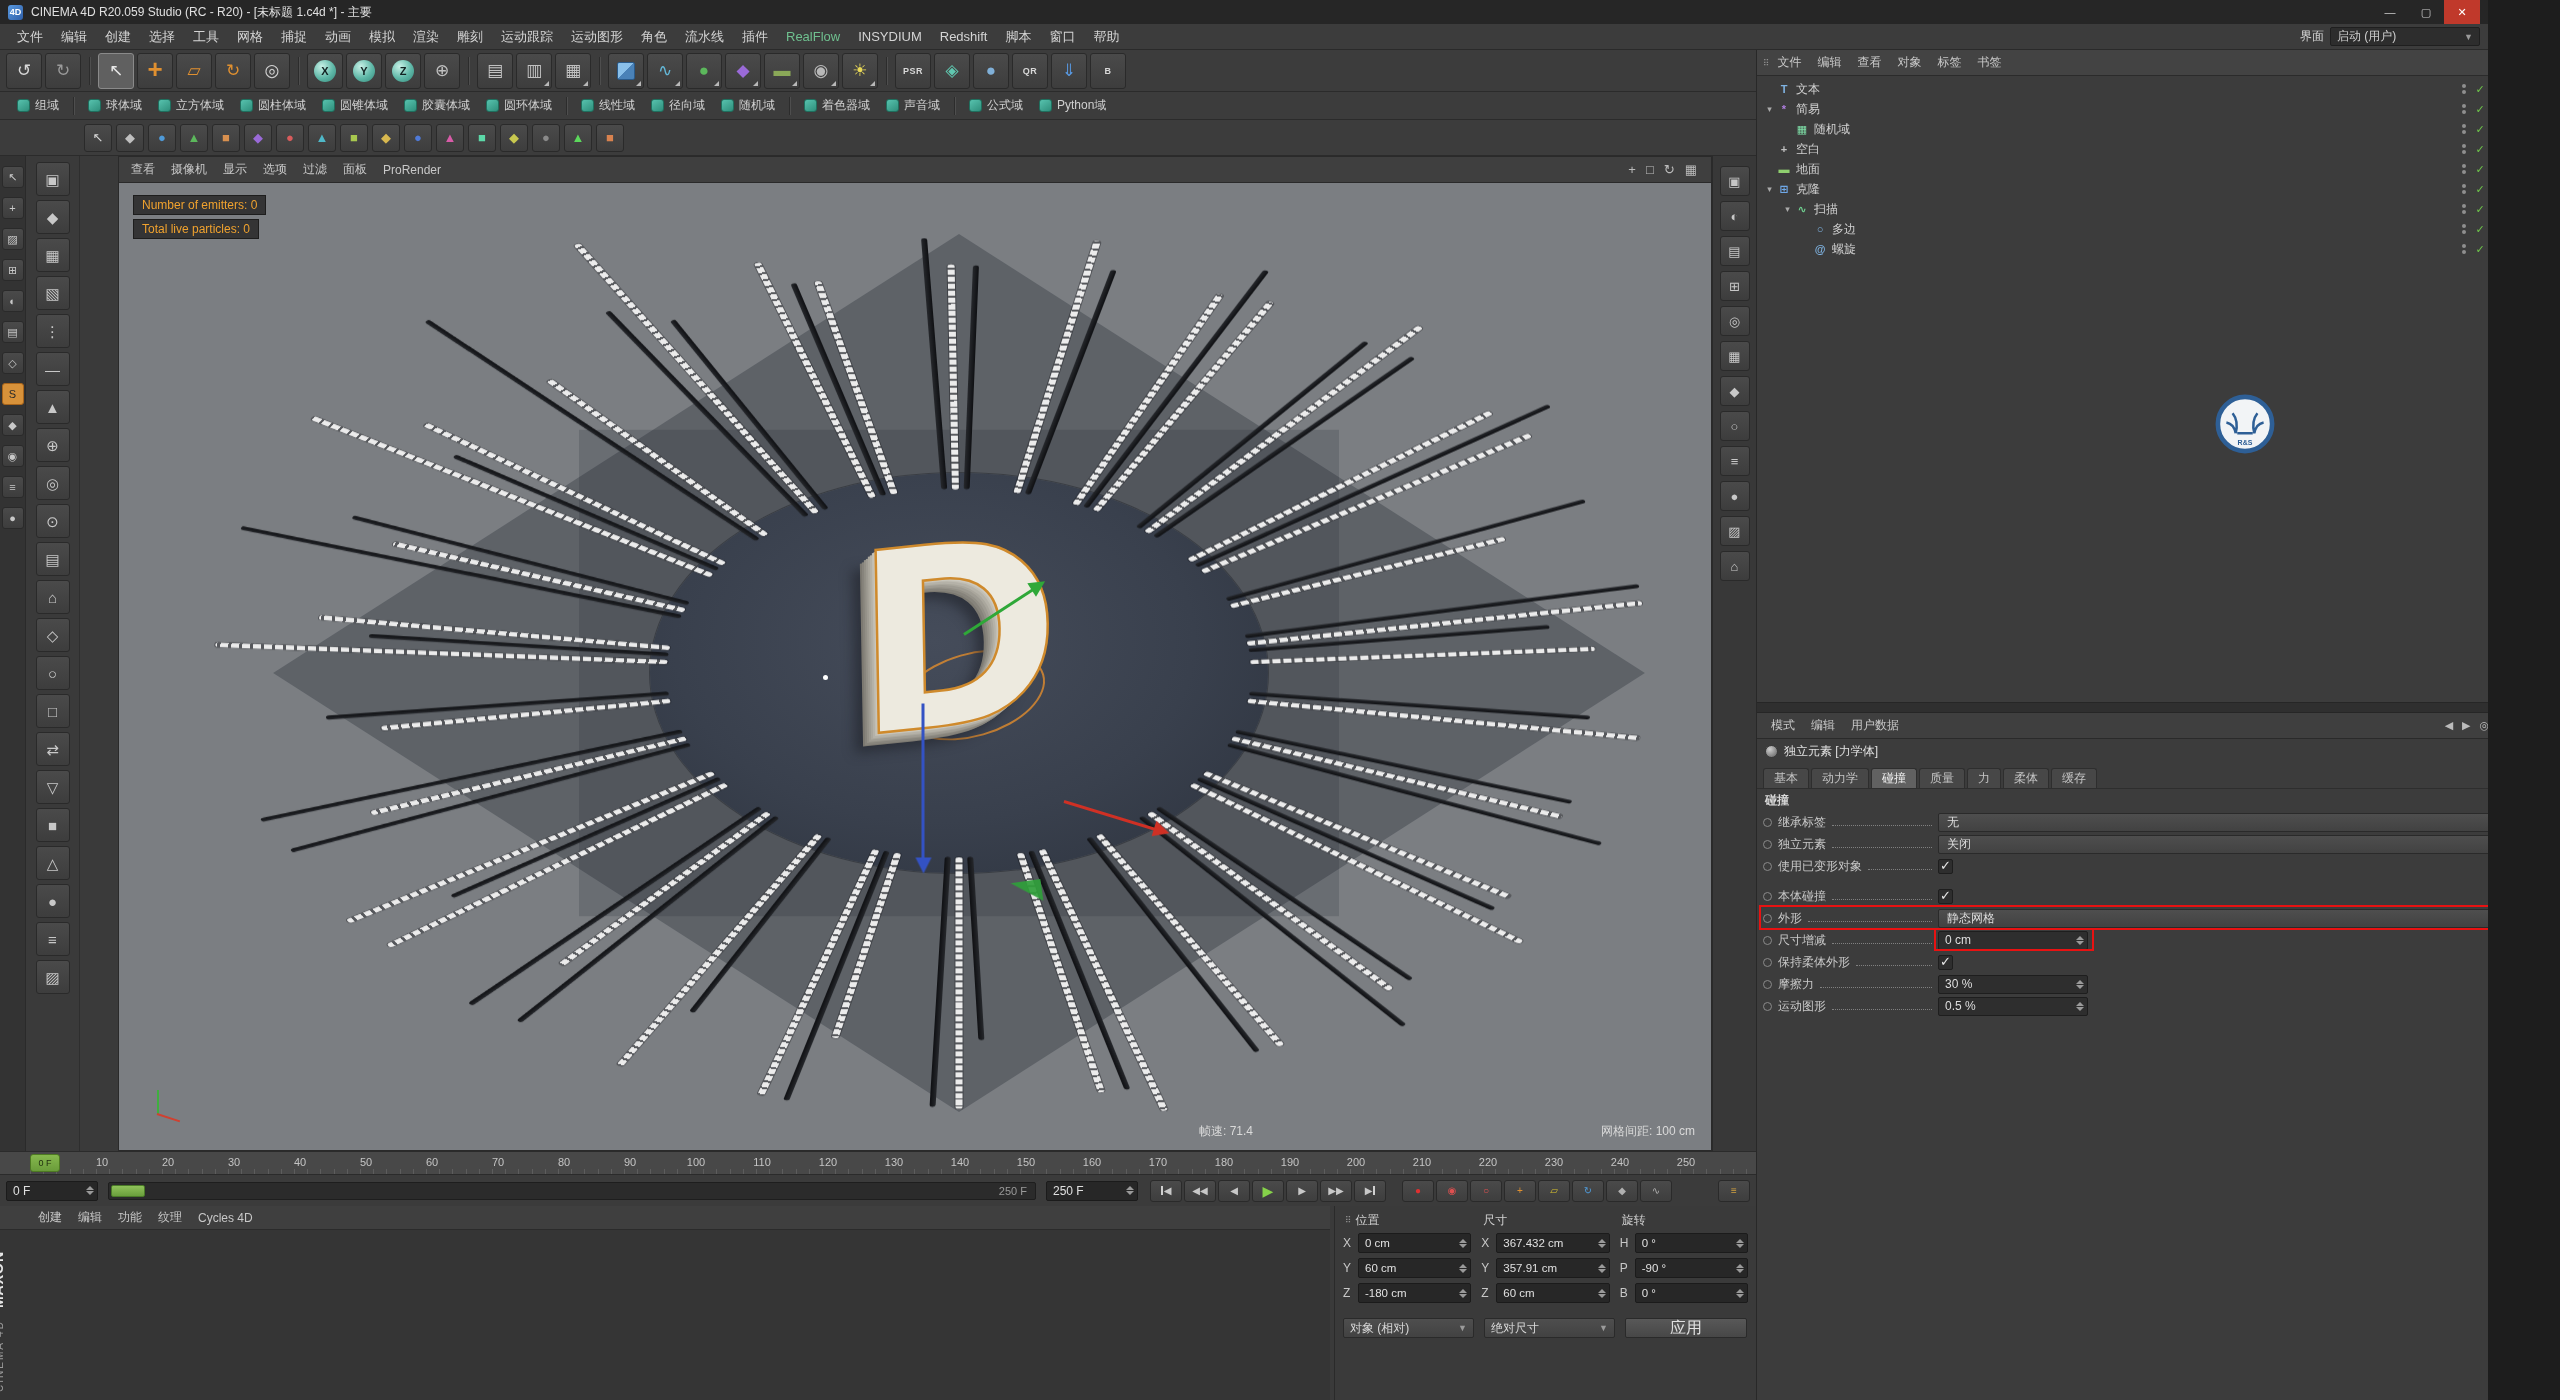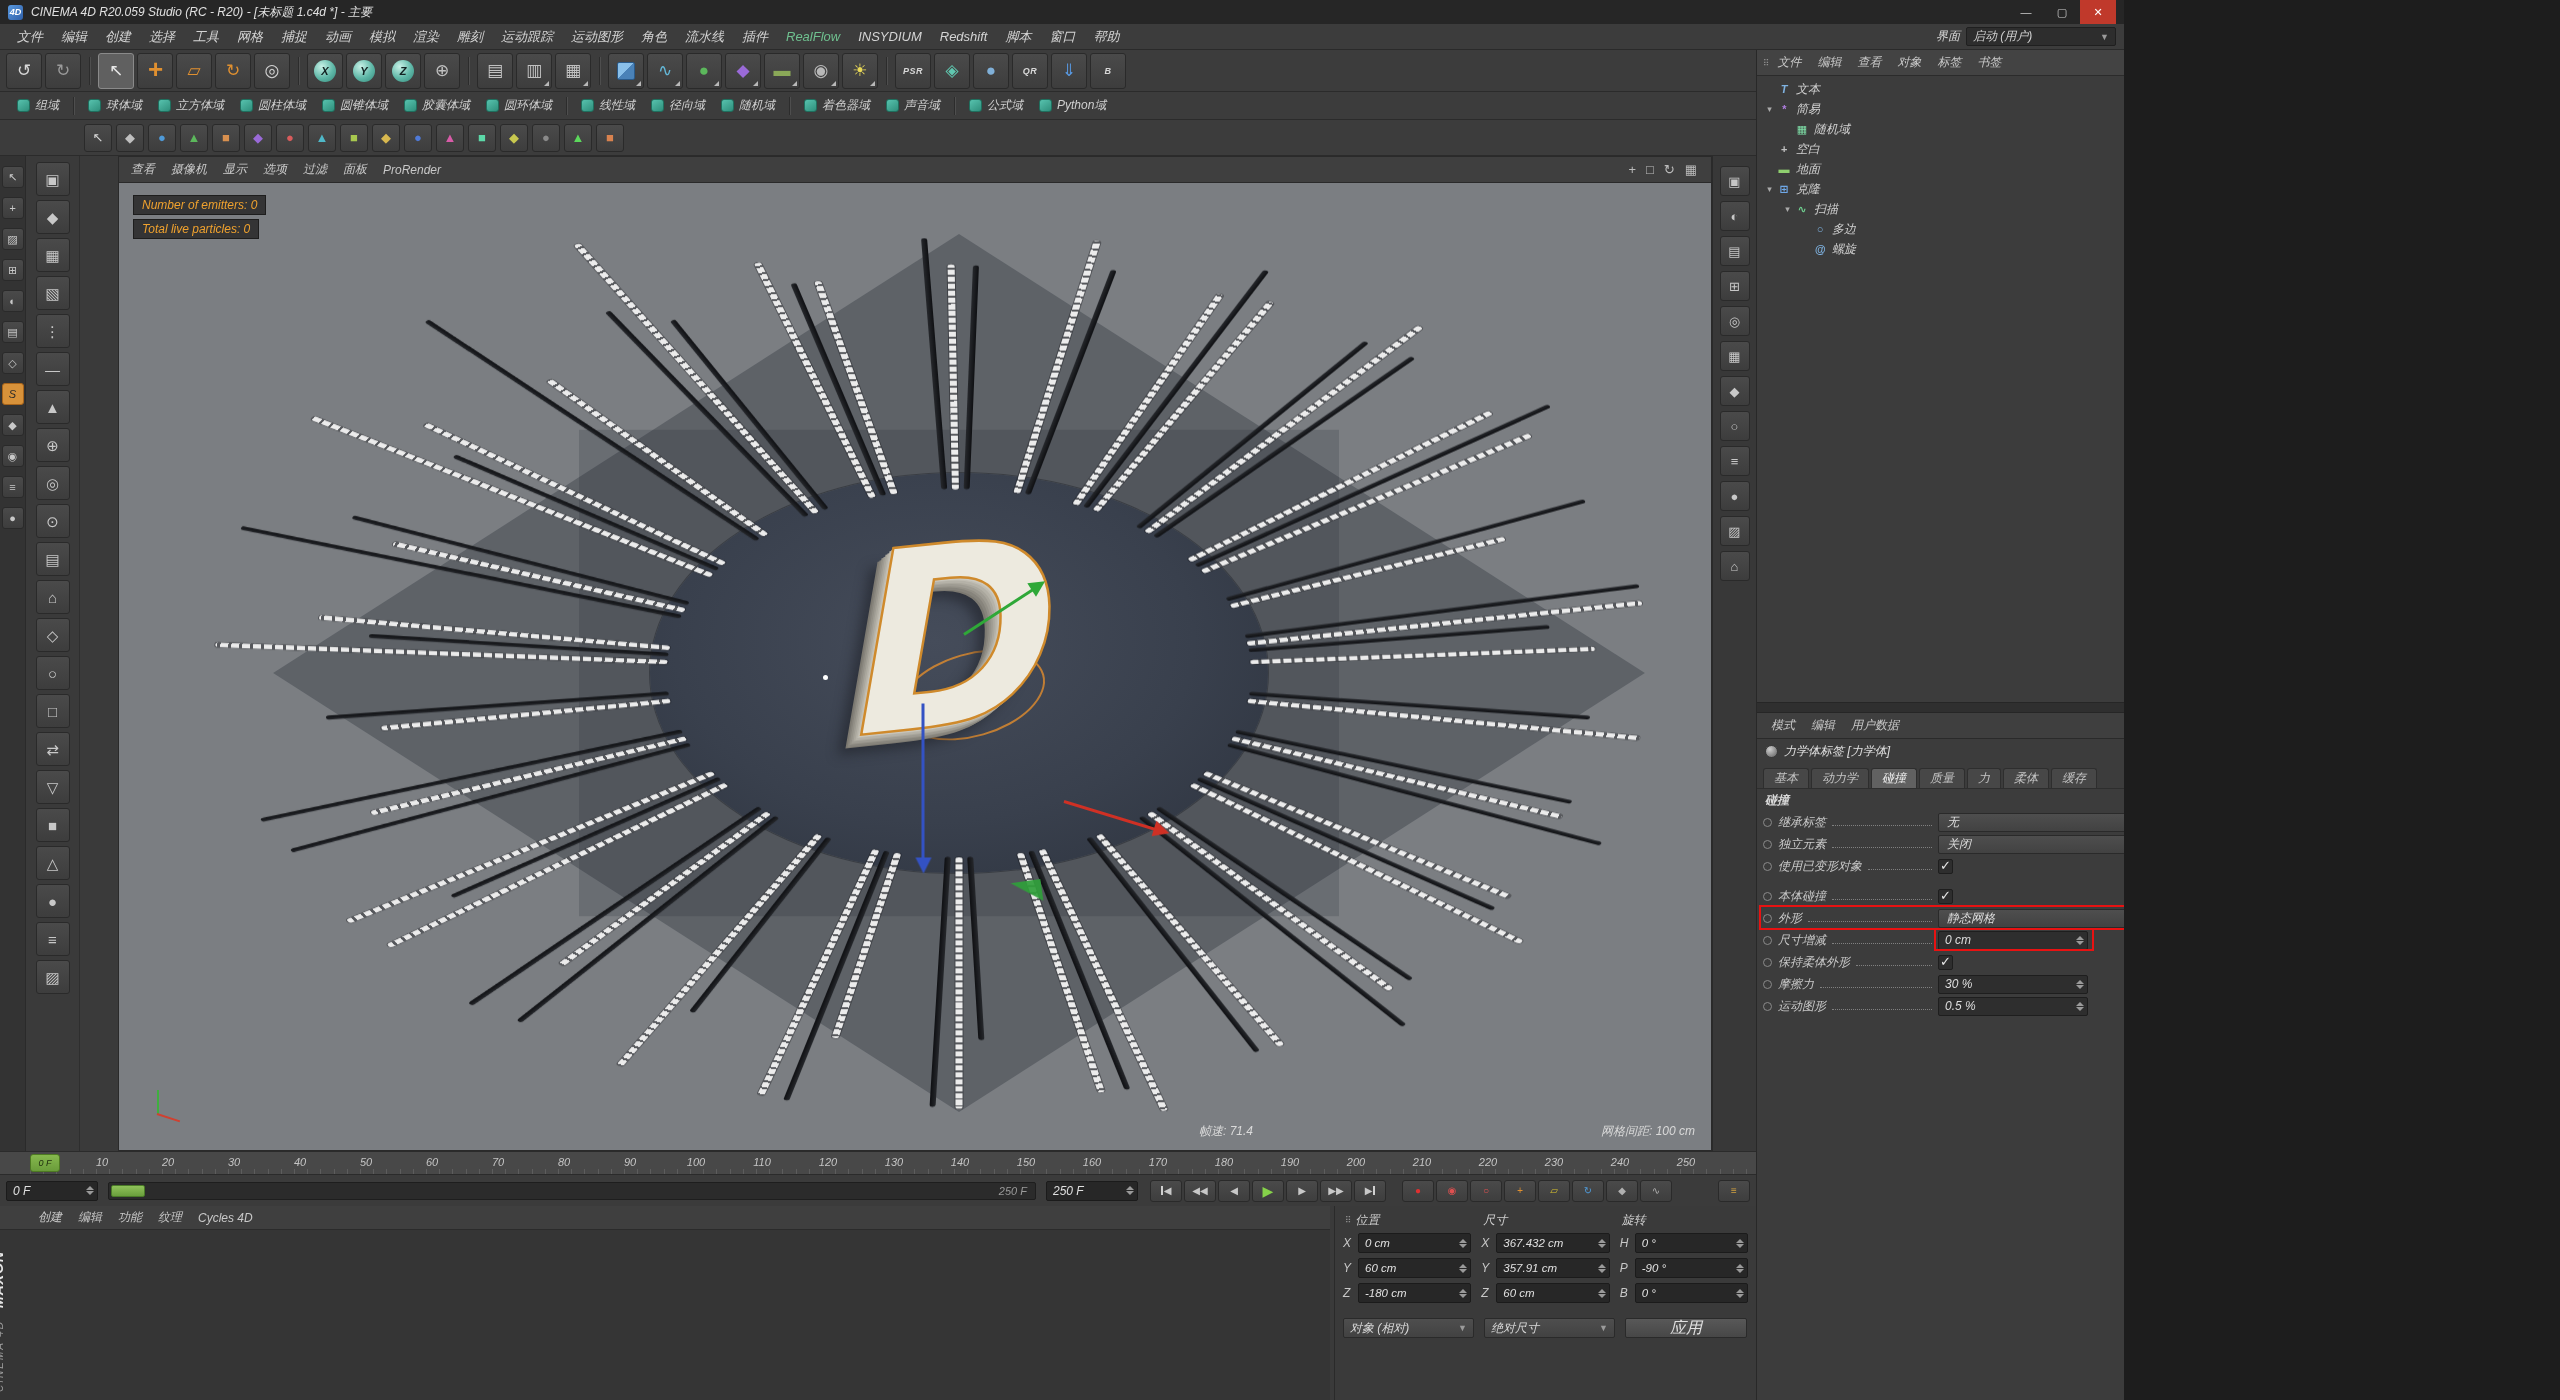--- a/index.html
+++ b/index.html
@@ -1,17 +1,17 @@
 <!DOCTYPE html>
 <html><head>
 <meta charset="utf-8">
 <style>
   html,body{margin:0;padding:0;background:#1d1d1d;}
-  #app{position:relative;width:2124px;height:1400px;background:#3a3a3a;overflow:hidden;
-       font-family:"Liberation Sans","DejaVu Sans",sans-serif;font-size:12px;color:#c8c8c8;font-style:italic;}
+  #app{position:relative;width:2488px;height:1400px;background:#3a3a3a;overflow:hidden;
+       font-family:"Liberation Sans","DejaVu Sans",sans-serif;font-size:12px;color:#c8c8c8;}
   #app *{box-sizing:border-box;}
 
   
   .titlebar{position:absolute;left:0;top:0;right:0;height:24px;background:#262626;display:flex;align-items:center;gap:8px;padding:0 8px;color:#e0e0e0;font-size:12px;}
   .app-badge{width:15px;height:15px;border-radius:3px;background:linear-gradient(135deg,#5a9ae0,#2f5fa8);color:#fff;font-size:9px;font-weight:bold;display:flex;align-items:center;justify-content:center;flex:none;}
   .win-controls{margin-left:auto;display:flex;height:100%;}
   .wbtn{width:36px;height:100%;display:flex;align-items:center;justify-content:center;font-size:11px;color:#cfcfcf;}
   .wbtn.close{background:#c0392b;color:#fff;}
 
   
@@ -1099,21 +1099,21 @@
         <span id="am-icons">
             <span class="vicon">◀</span>
             <span class="vicon">▶</span>
             <span class="vicon">◎</span>
             <span class="vicon">▣</span>
             <span class="vicon">≡</span>
           </span>
       </div>
       <div class="am-title">
         <span class="tag-ico"></span>
-        <span>力学体标签 [力学体]</span>
+        <span>独立元素 [力学体]</span>
       </div>
       <div id="am-tabs">
           <span class="am-tab">基本</span>
           <span class="am-tab">动力学</span>
           <span class="am-tab active">碰撞</span>
           <span class="am-tab">质量</span>
           <span class="am-tab">力</span>
           <span class="am-tab">柔体</span>
           <span class="am-tab">缓存</span>
         </div>

